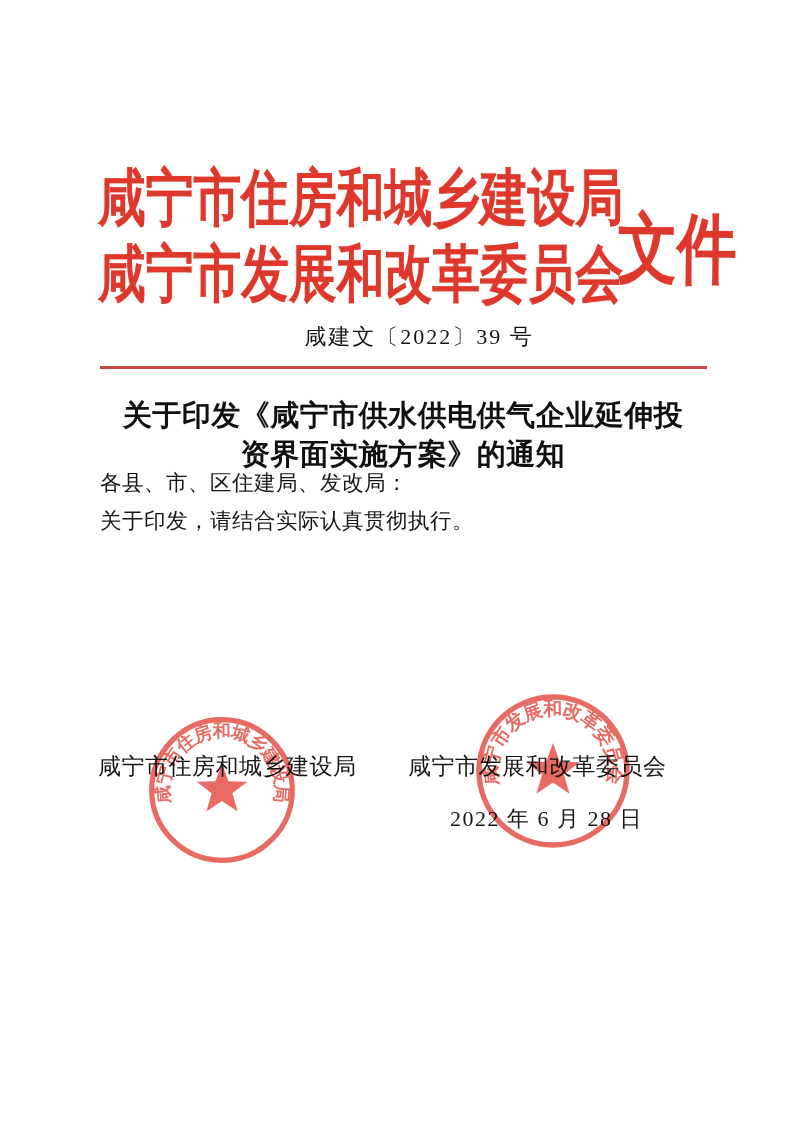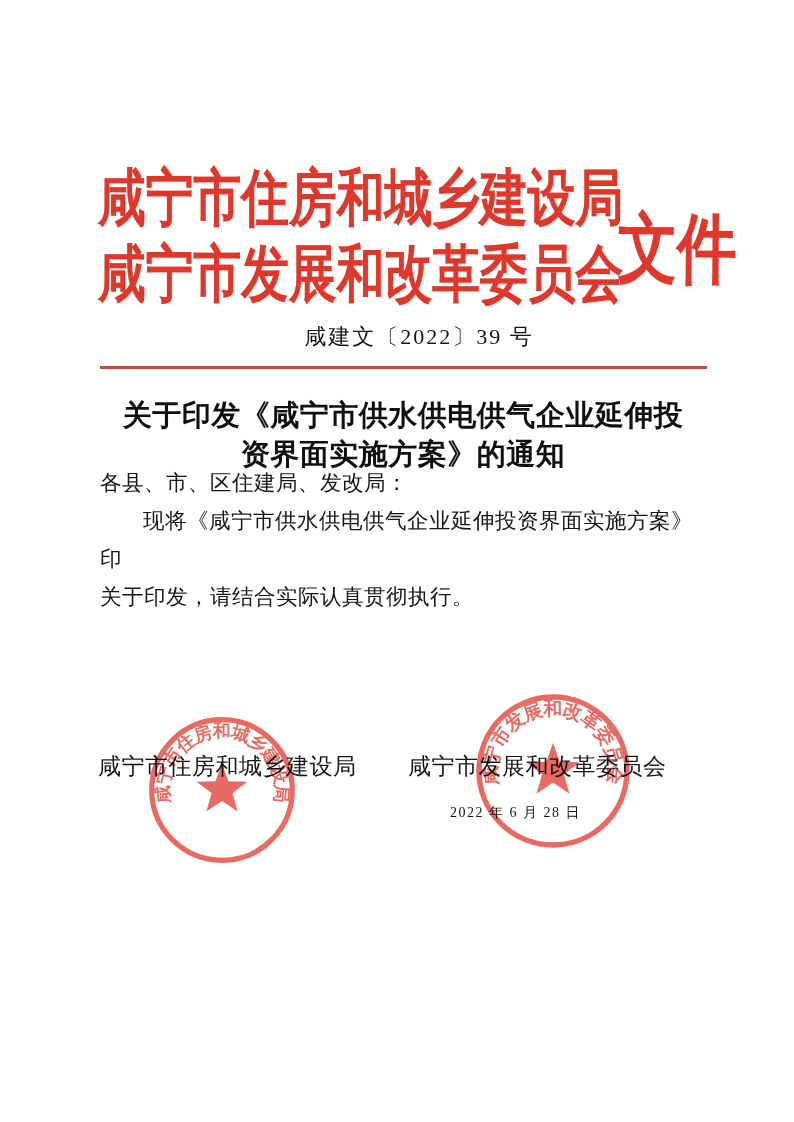--- a/index.html
+++ b/index.html
@@ -74,21 +74,21 @@
     position:absolute;left:100px;top:464px;width:610px;
     font-size:21.5px;line-height:38px;
     color:var(--ink);
     letter-spacing:0.5px;
   }
   .indent{text-indent:43px;}
   
   .sig{position:absolute;font-size:23px;color:var(--ink);white-space:nowrap;letter-spacing:0.5px;}
   .sig-left{left:98px;top:751px;}
   .sig-right{left:408px;top:751px;}
-  .sig-date{left:450px;top:804px;font-size:14px;letter-spacing:1.5px;}
+  .sig-date{left:450px;top:804px;font-size:22px;letter-spacing:1.5px;}
   
   .seal{
     position:absolute;
     mix-blend-mode:multiply;
     opacity:0.88;
     pointer-events:none;
   }
   .seal-left{left:146px;top:702px;width:152px;height:176px;}
   .seal-right{left:473px;top:691px;width:160px;height:160px;}
 </style>
@@ -109,21 +109,20 @@
 
   <div class="divider"></div>
 
   <div class="title">
     <div>关于印发《咸宁市供水供电供气企业延伸投</div>
     <div>资界面实施方案》的通知</div>
   </div>
 
   <div class="body">
     <div>各县、市、区住建局、发改局：</div>
-    <div class="indent">现将《咸宁市供水供电供气企业延伸投资界面实施方案》印</div>
     <div>关于印发，请结合实际认真贯彻执行。</div>
   </div>
 
   <div class="sig sig-left">咸宁市住房和城乡建设局</div>
   <div class="sig sig-right">咸宁市发展和改革委员会</div>
   <div class="sig sig-date">2022 年 6 月 28 日</div>
 
   <svg class="seal seal-left" viewBox="-80 -80 160 160" aria-hidden="true">
     <circle cx="0" cy="0" r="74" fill="none" stroke-width="5.5" stroke="#e4564c"></circle>
     <polygon points="0,-28 6.76,-9.3 26.6,-8.65 10.94,3.55 16.5,22.65 0,11.5 -16.5,22.65 -10.94,3.55 -26.6,-8.65 -6.76,-9.3" fill="#e4564c"></polygon>

